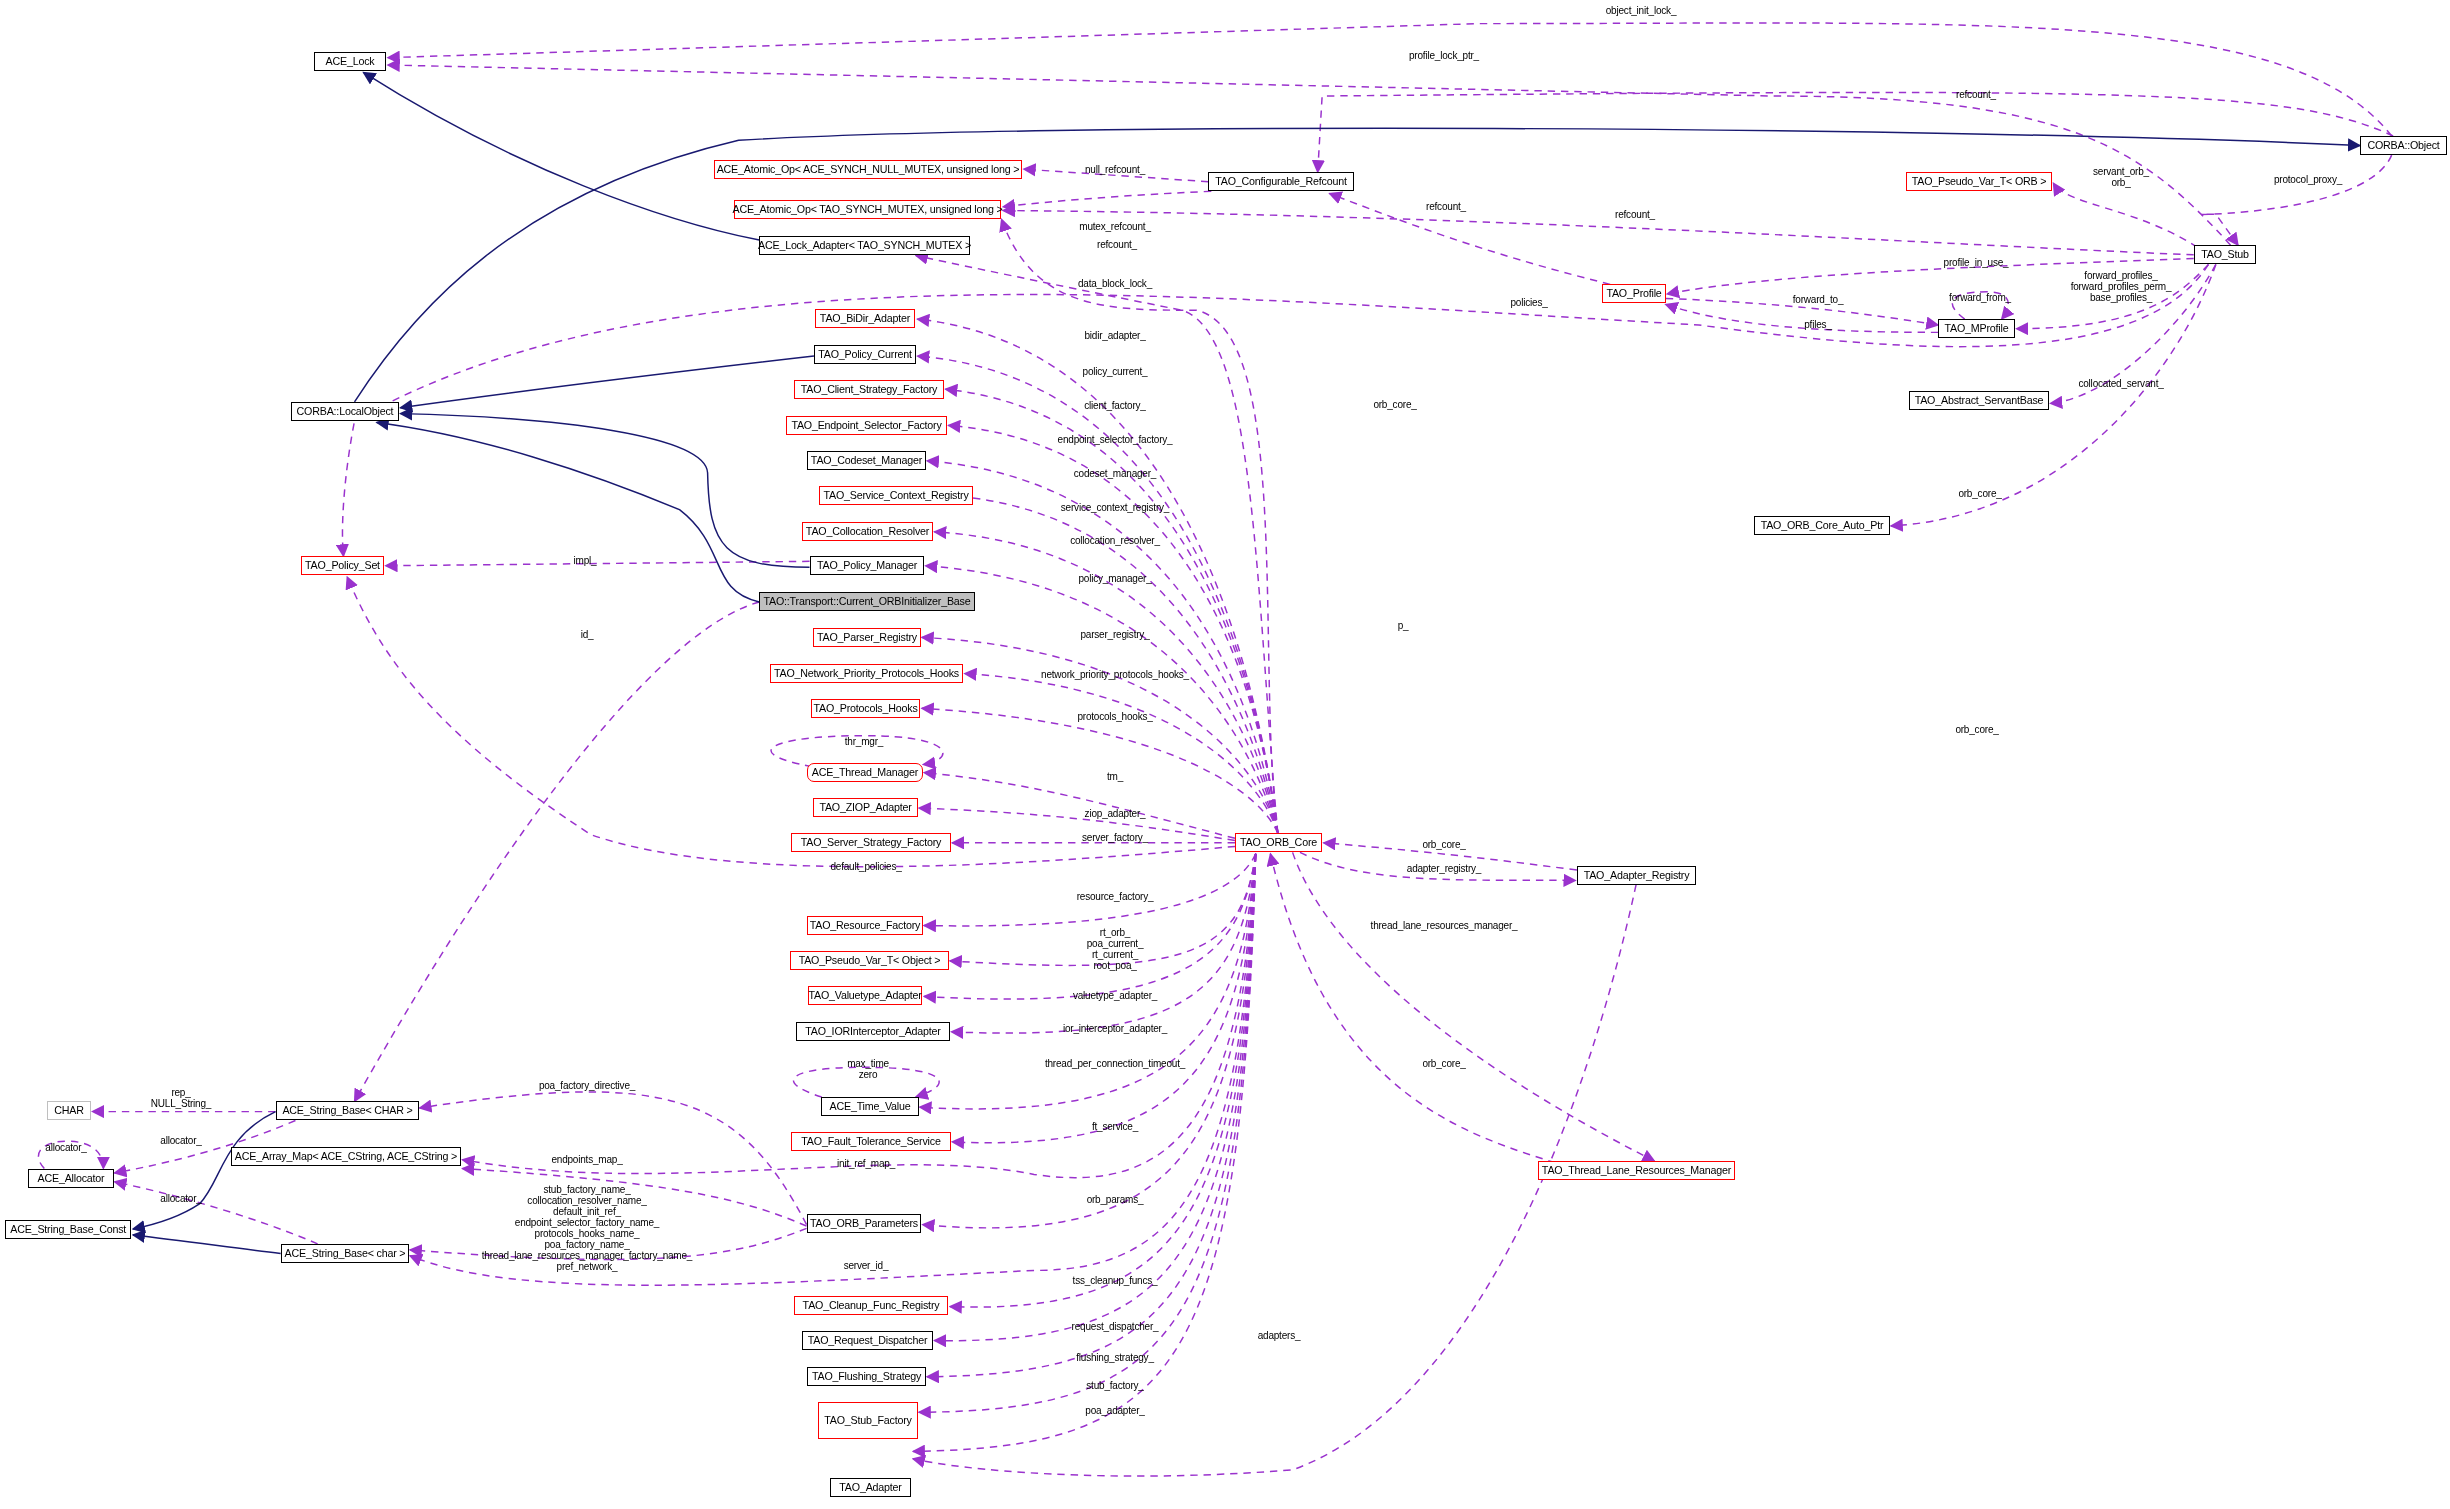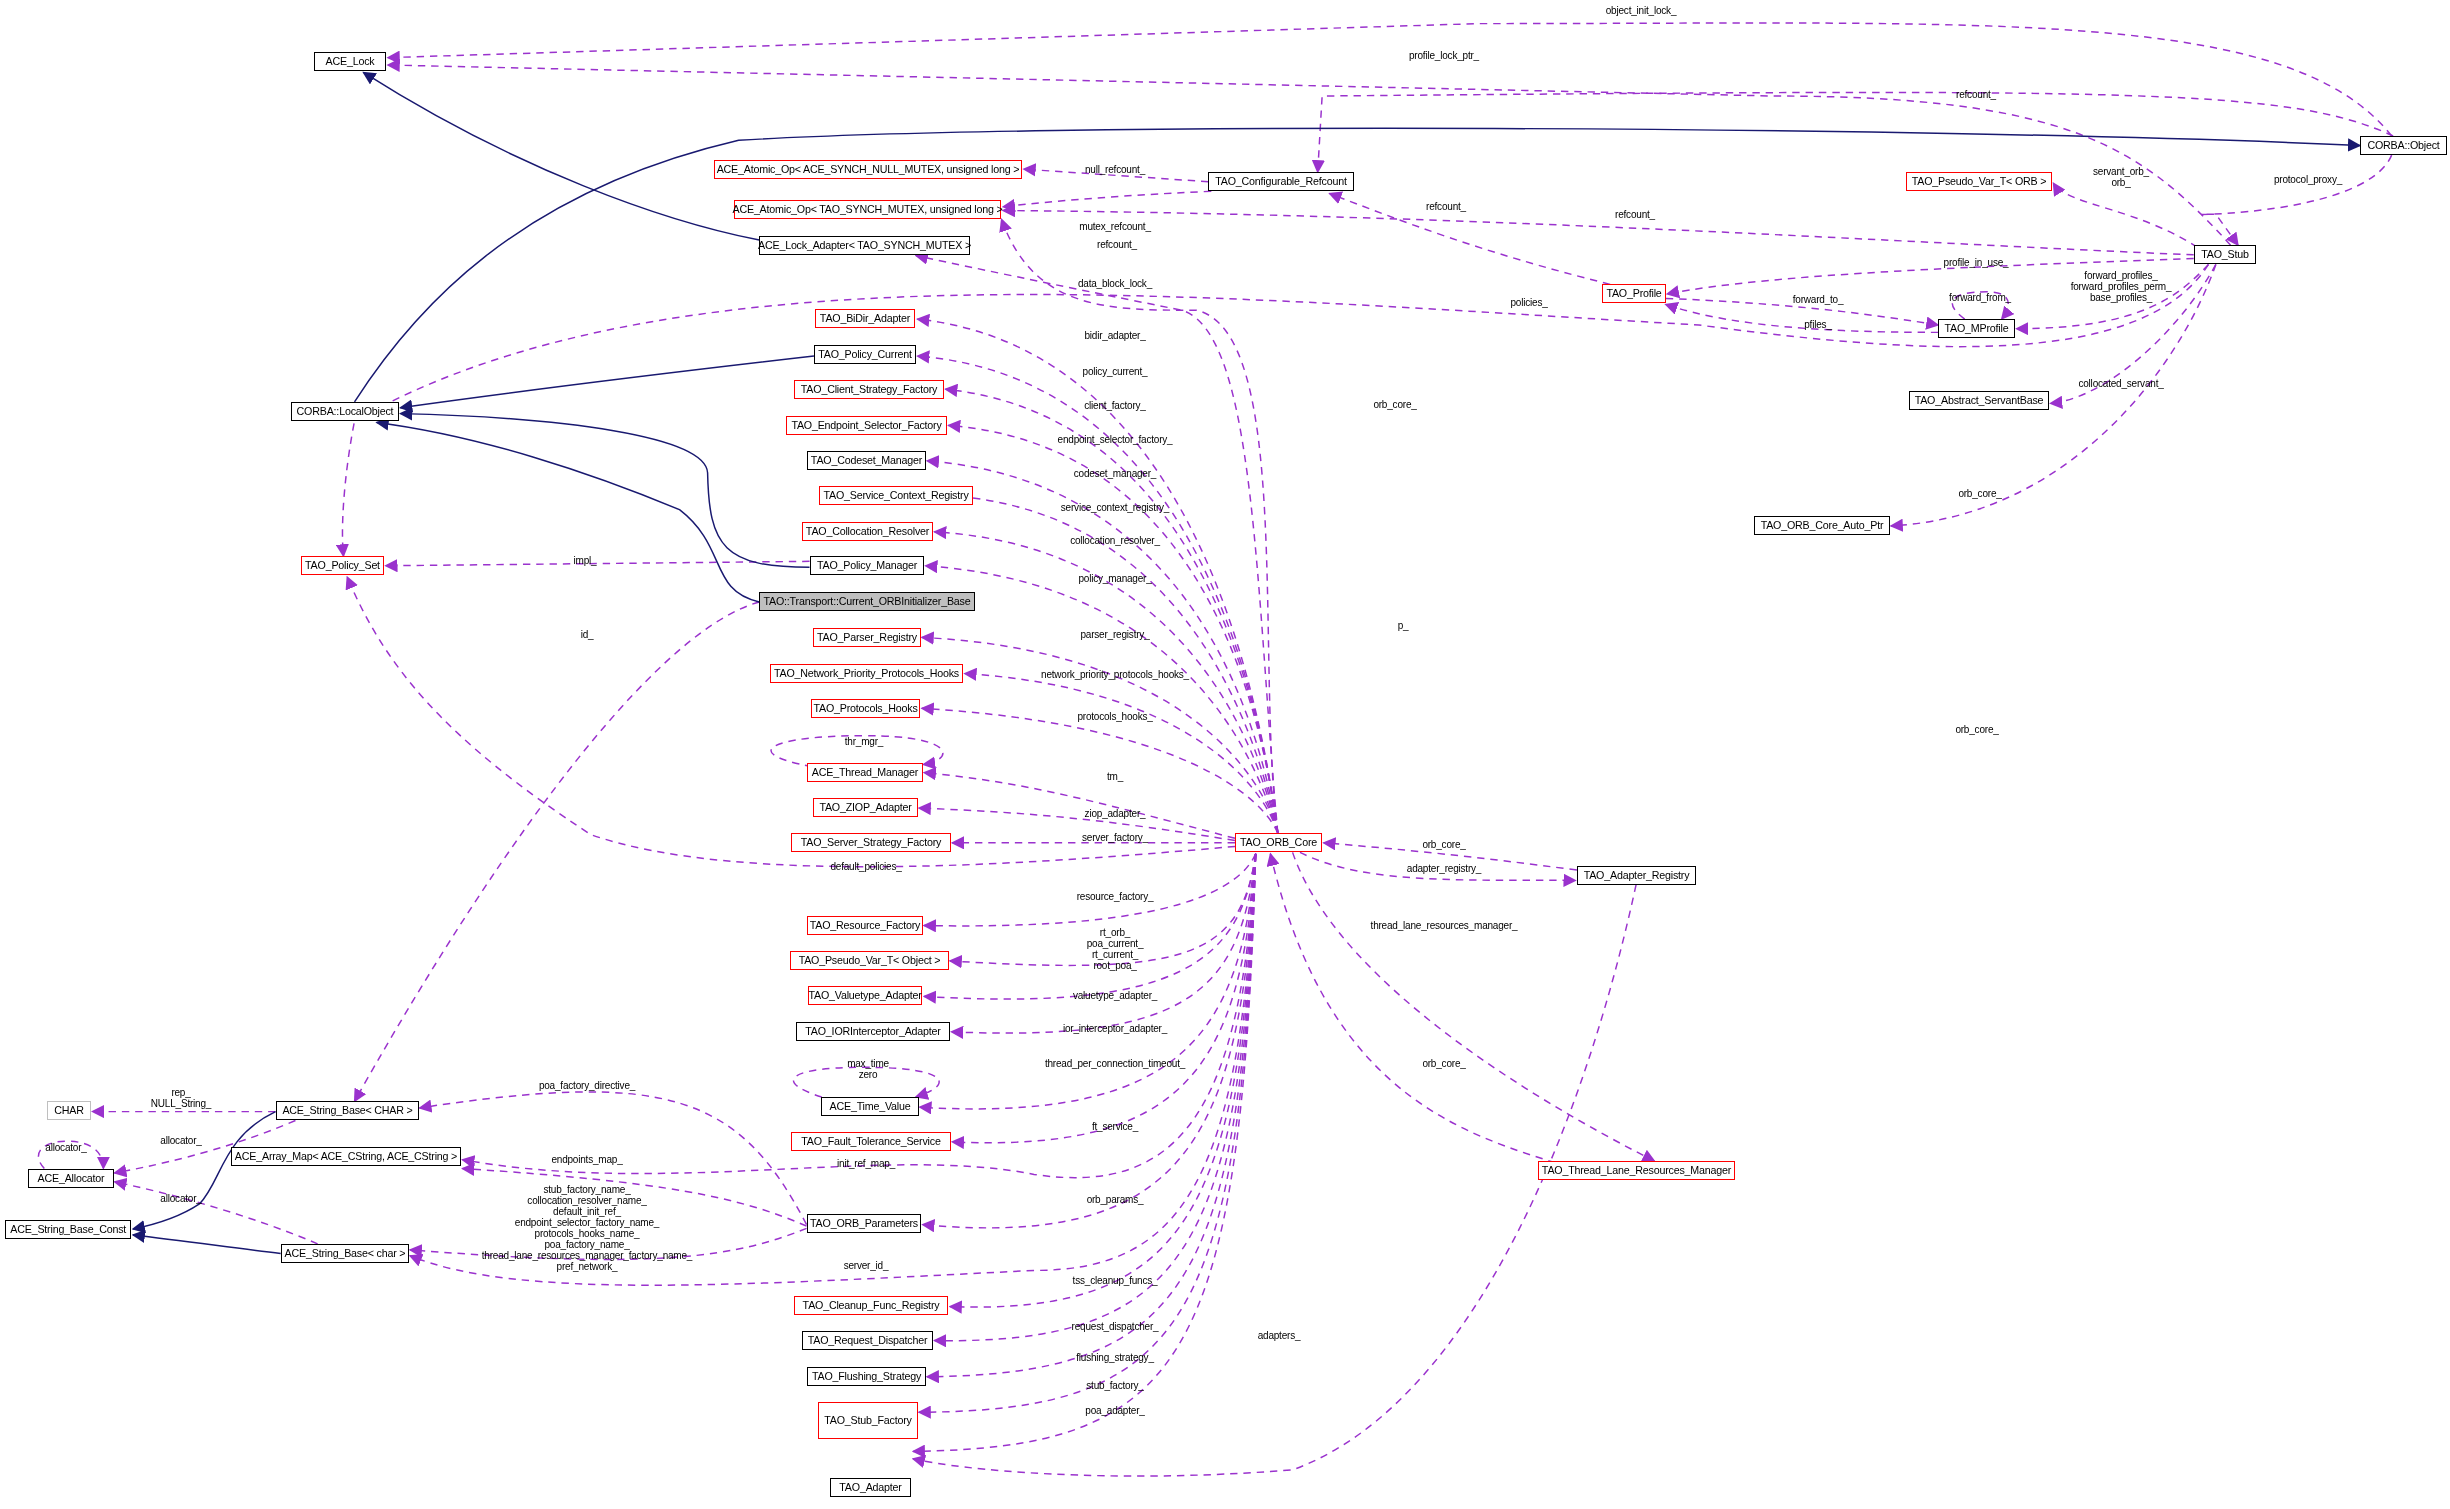--- a/index.html
+++ b/index.html
@@ -262,21 +262,21 @@
       </div>
       <div class="node red" style="left: 813px; top: 628px; width: 108px; height: 19px;">
         <span>TAO_Parser_Registry</span>
       </div>
       <div class="node red" style="left: 770px; top: 664px; width: 193px; height: 19px;">
         <span>TAO_Network_Priority_Protocols_Hooks</span>
       </div>
       <div class="node red" style="left: 811px; top: 699px; width: 109px; height: 19px;">
         <span>TAO_Protocols_Hooks</span>
       </div>
-      <div class="node red" style="left: 807px; top: 763px; width: 116px; height: 19px;">
+      <div class="node red" style="left: 807px; top: 763px; width: 116px; height: 19px; border-radius: 7px;">
         <span>ACE_Thread_Manager</span>
       </div>
       <div class="node red" style="left: 813px; top: 798px; width: 105px; height: 19px;">
         <span>TAO_ZIOP_Adapter</span>
       </div>
       <div class="node red" style="left: 1235px; top: 833px; width: 87px; height: 19px;">
         <span>TAO_ORB_Core</span>
       </div>
       <div class="node red" style="left: 791px; top: 833px; width: 160px; height: 19px;">
         <span>TAO_Server_Strategy_Factory</span>

